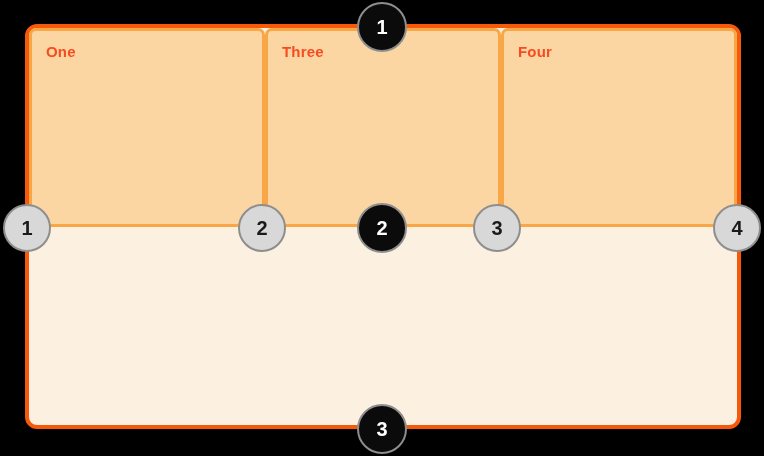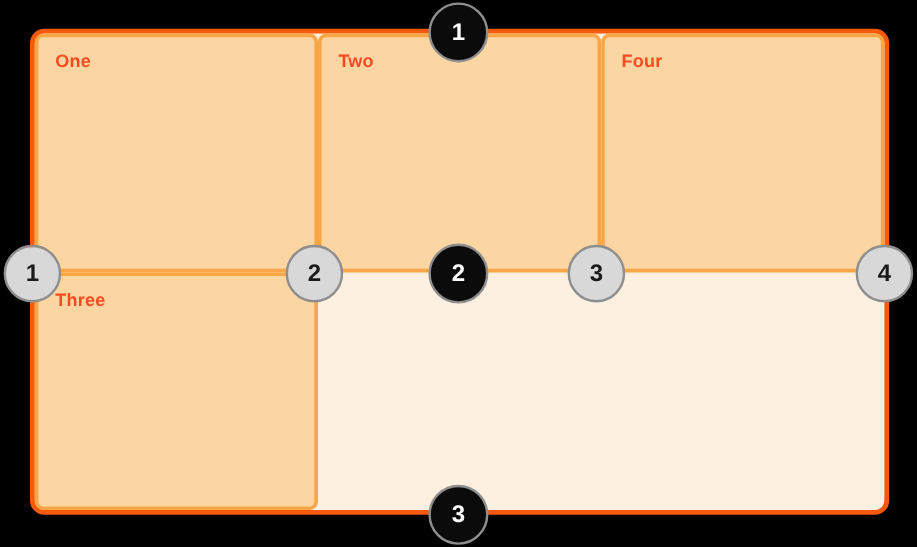--- a/index.html
+++ b/index.html
@@ -75,27 +75,24 @@
 </head>
 <body>
 
 <div class="stage">
 
   <div class="grid-container">
     <div class="cell">
       <span class="cell-label">One</span>
     </div>
     <div class="cell">
-      <span class="cell-label">Two</span>
+      <span class="cell-label">Three</span>
     </div>
     <div class="cell">
       <span class="cell-label">Four</span>
-    </div>
-    <div class="cell">
-      <span class="cell-label">Three</span>
     </div>
     <div class="cell empty"></div>
   </div>
 
   <div class="badge black" style="left:382px; top:27px;">1</div>
   <div class="badge black" style="left:382px; top:228px;">2</div>
   <div class="badge black" style="left:382px; top:429px;">3</div>
 
   <div class="badge gray" style="left:27px; top:228px;">1</div>
   <div class="badge gray" style="left:262px; top:228px;">2</div>

